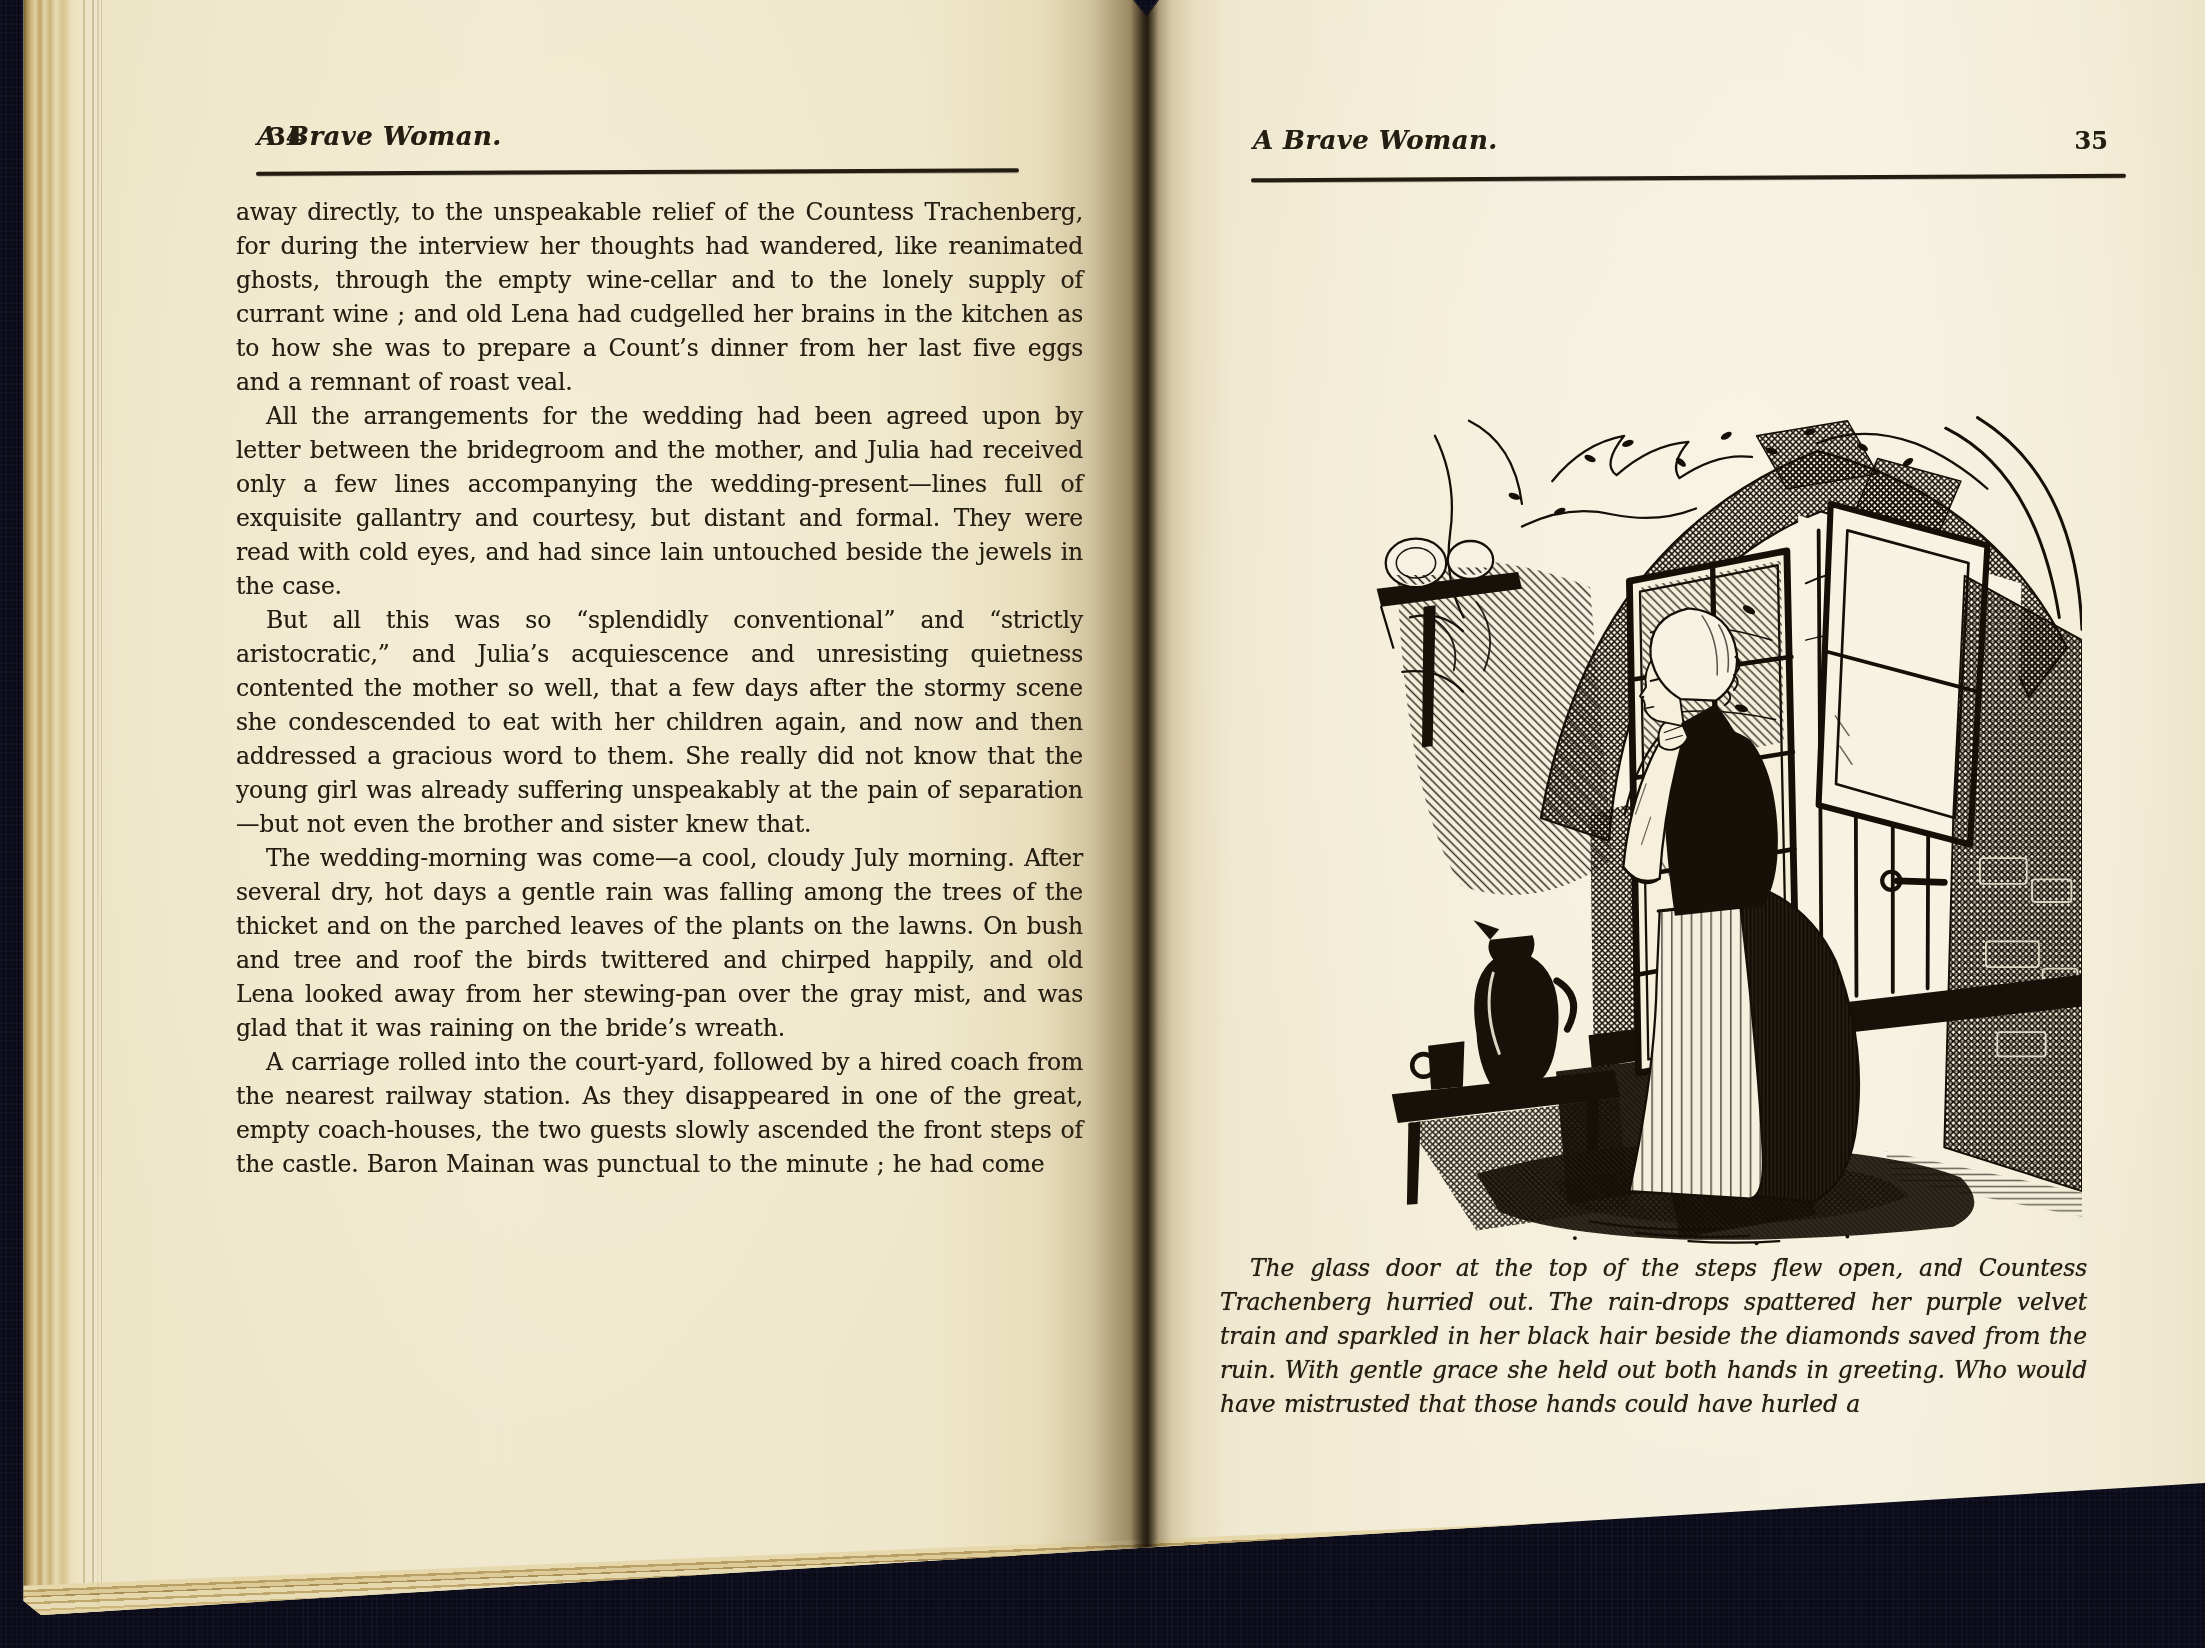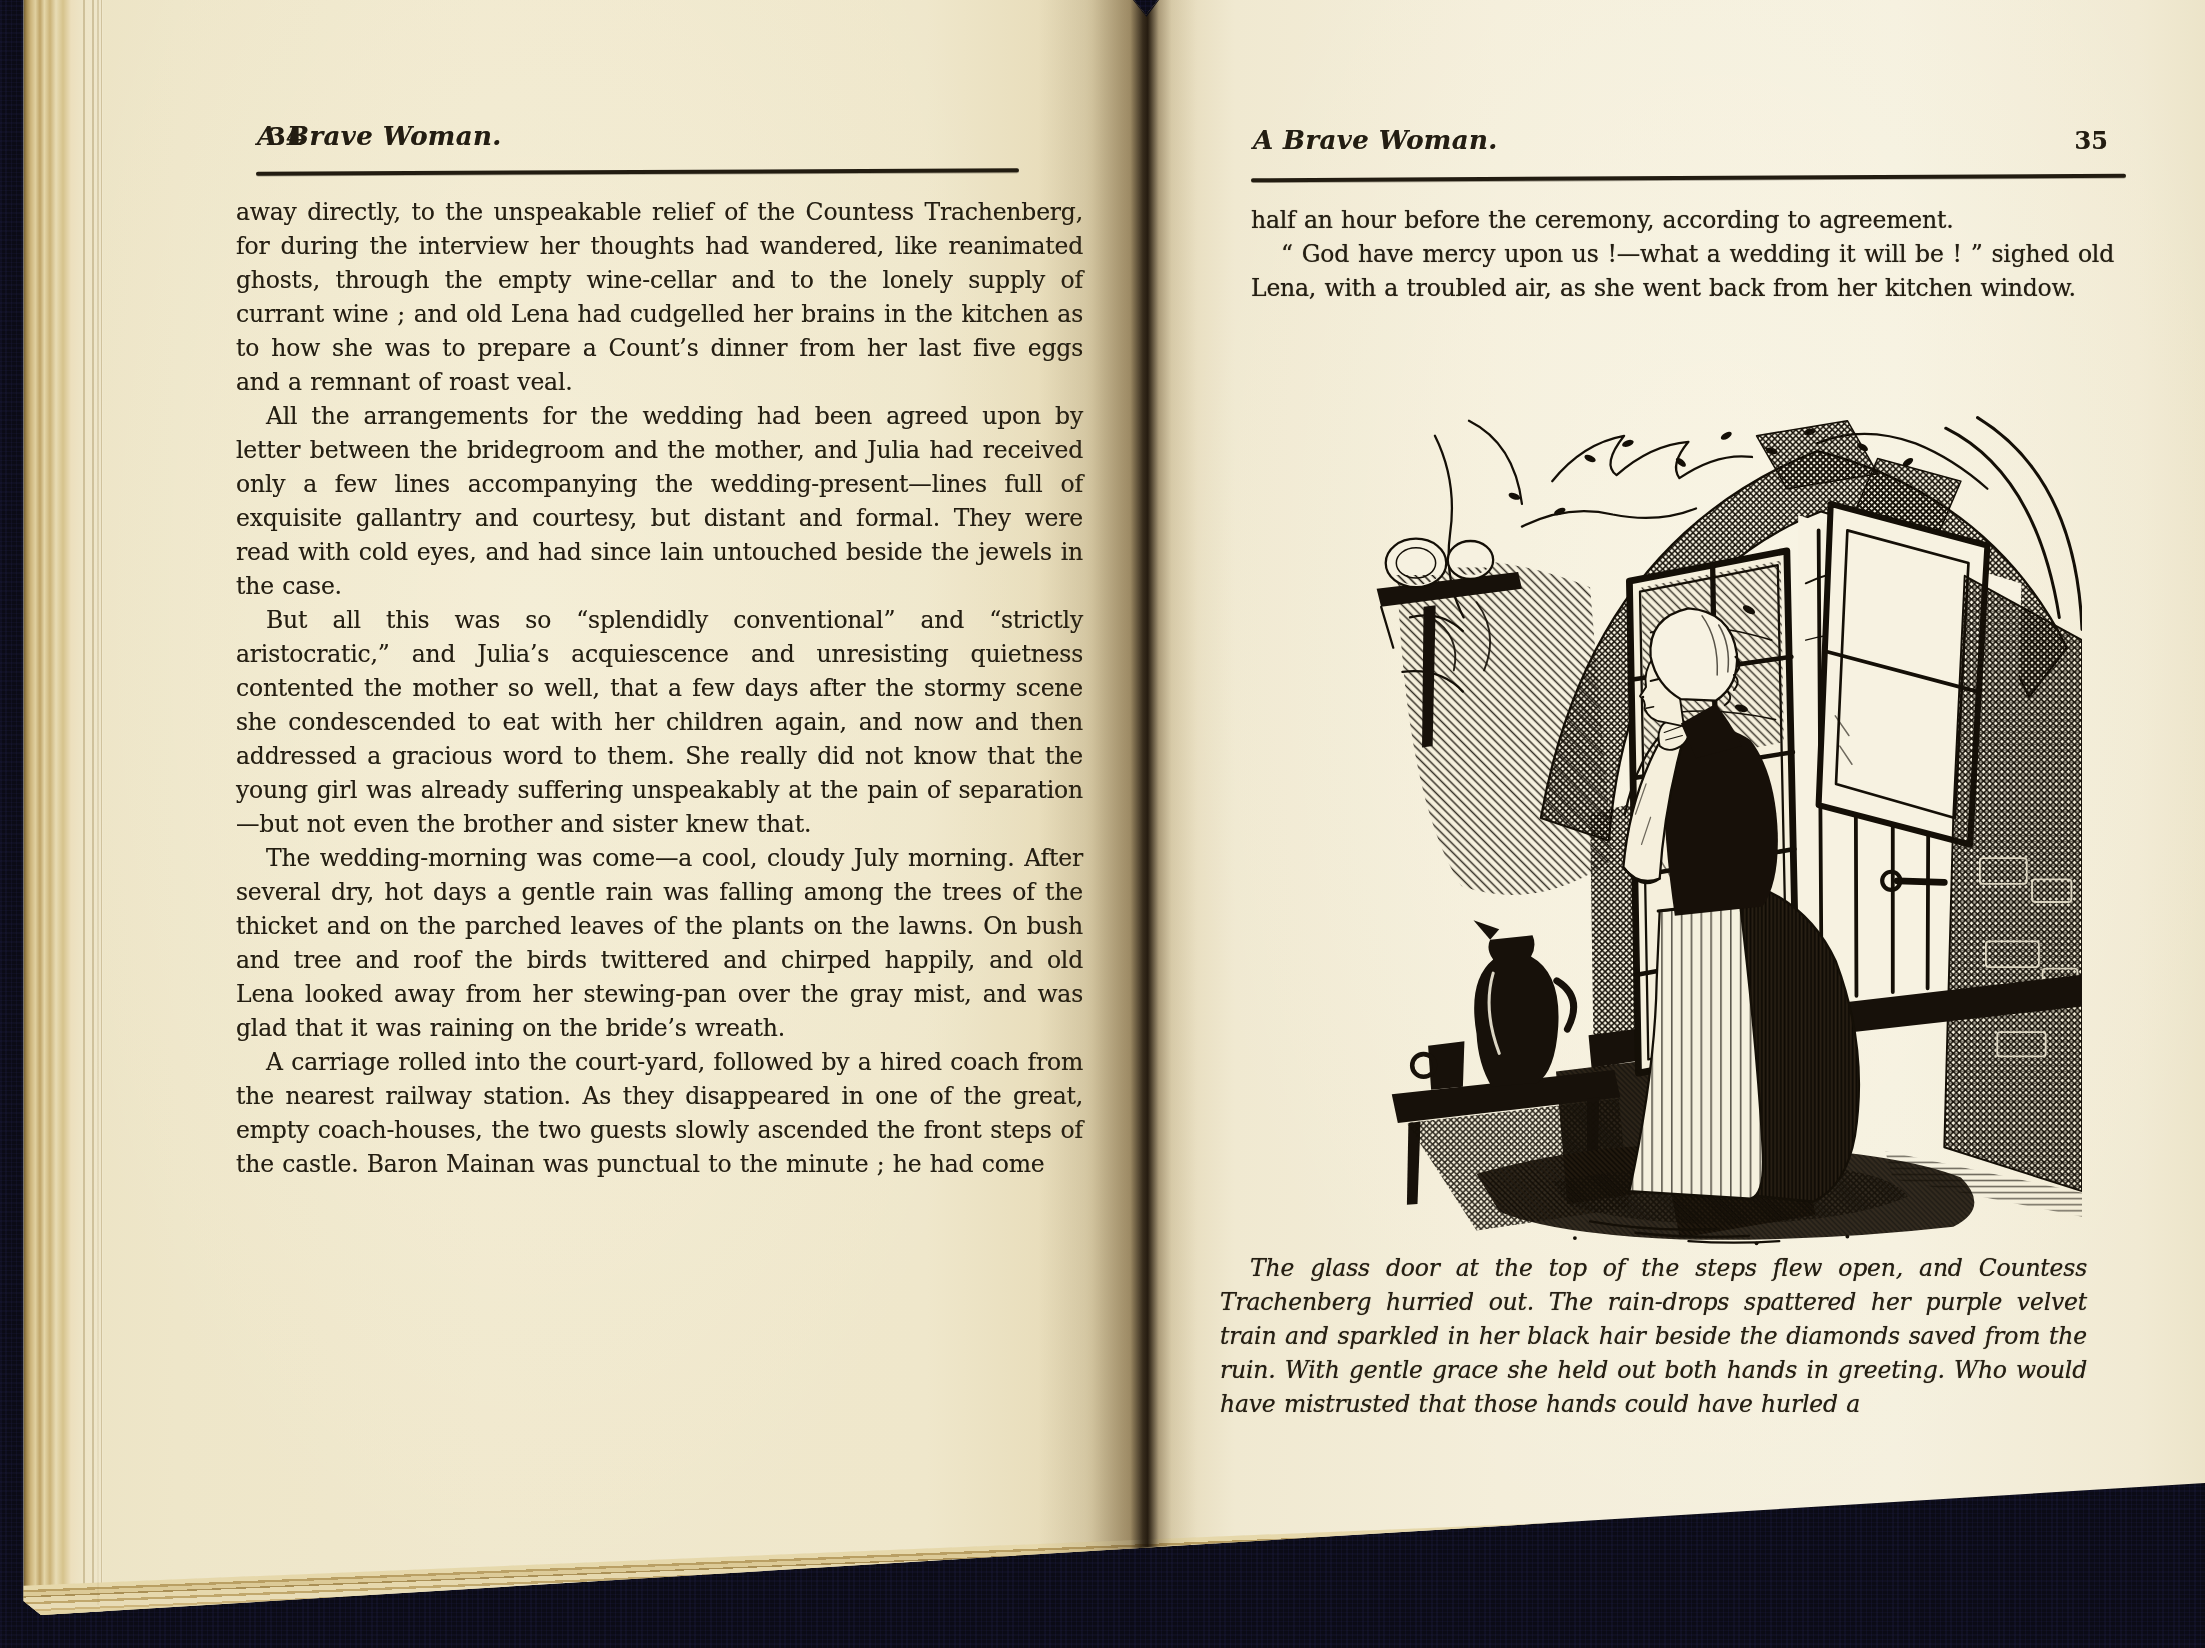--- a/index.html
+++ b/index.html
@@ -128,24 +128,20 @@
     <p class="indent">The wedding-morning was come—a cool, cloudy July morning.  After several dry, hot days a gentle rain was falling among the trees of the thicket and on the parched leaves of the plants on the lawns.  On bush and tree and roof the birds twittered and chirped happily, and old Lena looked away from her stewing-pan over the gray mist, and was glad that it was raining on the bride’s wreath.</p>
     <p class="indent">A carriage rolled into the court-yard, followed by a hired coach from the nearest railway station.  As they disappeared in one of the great, empty coach-houses, the two guests slowly ascended the front steps of the castle. Baron Mainan was punctual to the minute ; he had come</p>
   </div>
 
   <div class="header" style="left:1253px;top:125px;width:871px;">
     <span class="running-head">A Brave Woman.</span>
     <span class="pagenum pn-right">35</span>
   </div>
   <div class="rule" style="left:1251px;top:176px;width:875px;transform:rotate(-.3deg);"></div>
 
-  <div class="text-block" id="rp-text-top" style="left:1251px;top:203px;width:863px;">
-    <p>half an hour before the ceremony, according to agreement.</p>
-    <p class="indent">“ God have mercy upon us !—what a wedding it will be ! ” sighed old Lena, with a troubled air, as she went back from her kitchen window.</p>
-  </div>
 
   <svg id="illustration" viewBox="0 0 950 1130">
     <defs>
       <pattern id="hz" width="8" height="8" patternUnits="userSpaceOnUse">
         <rect width="8" height="8" fill="none"></rect>
           <line x1="0" y1="4" x2="8" y2="4" stroke="#140f07" stroke-width="2"></line>
       </pattern>
       <pattern id="vt" width="7" height="7" patternUnits="userSpaceOnUse">
         <line x1="3" y1="0" x2="3" y2="7" stroke="#140f07" stroke-width="2.2"></line>
       </pattern>

